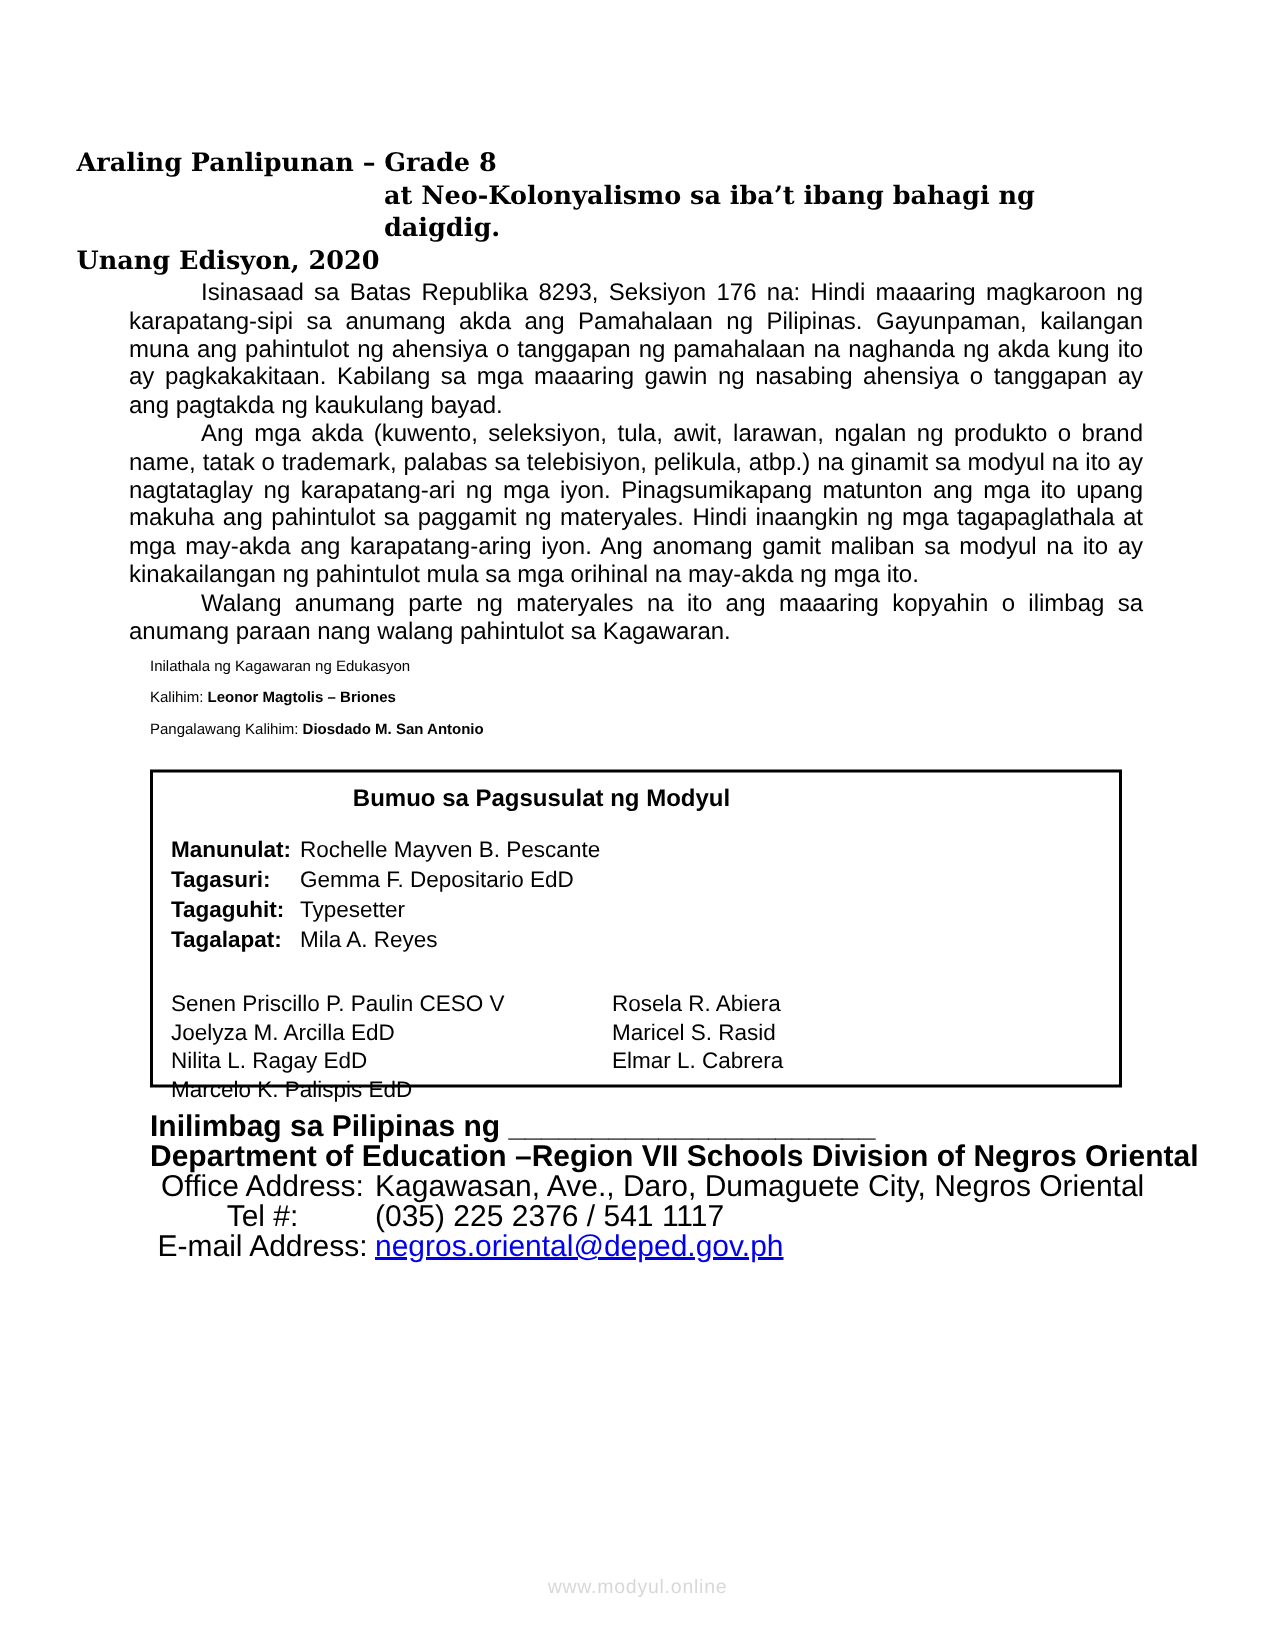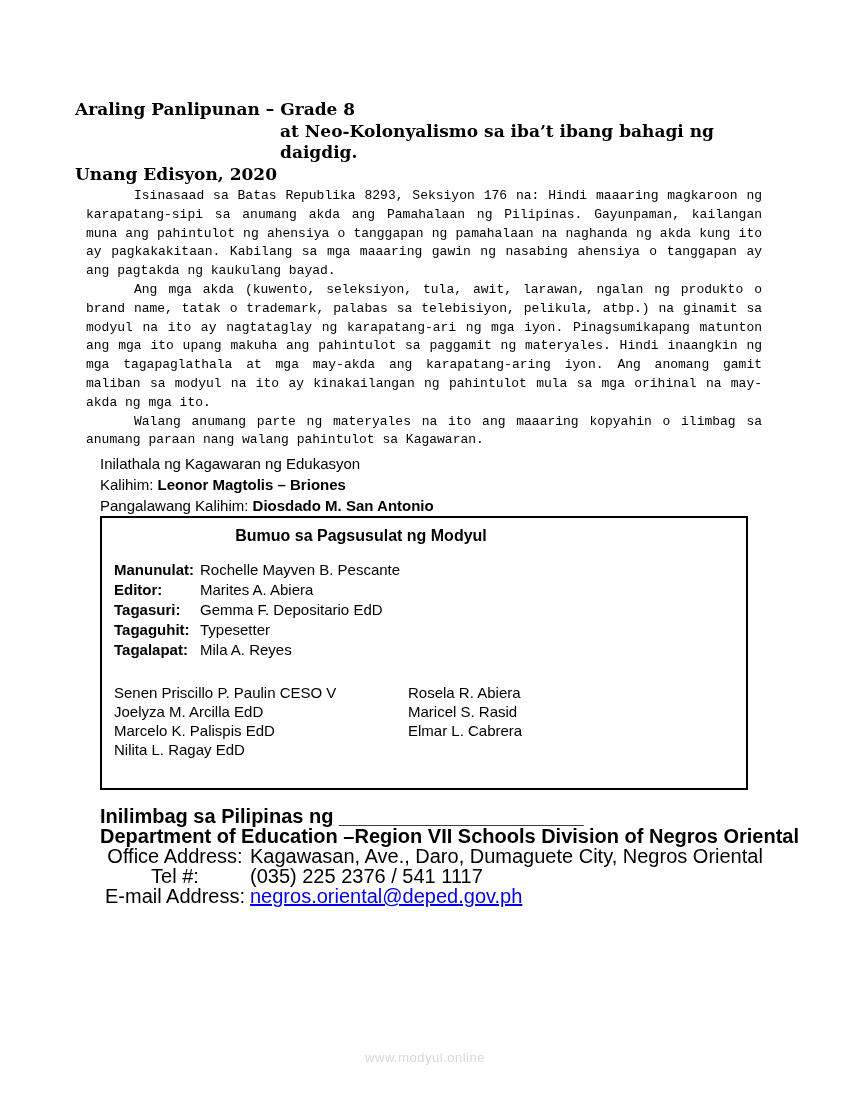--- a/index.html
+++ b/index.html
@@ -11,47 +11,45 @@
     font-family:"Liberation Sans", sans-serif;
     overflow:hidden;
   }
   
   .title-block {
     padding:99px 0 0 51px;
     font-family:"DejaVu Serif", serif;
     font-weight:bold;
     font-size:17px;
     line-height:21.5px;
-    margin-left:24px;
   }
   .title-block > div { white-space:nowrap; }
   .title-indent { margin-left:205px; }
   
   .copyright {
     margin:2px 0 0 86px;
     width:676px;
-    font-size:13px;
+    font-size:16px;
     line-height:18.8px;
     text-align:justify;
-    font-family:Liberation Mono, monospace;
   }
   .copyright p { margin:0; text-indent:48px; }
   
   .publisher {
-    margin:3px 0 0 100px;
-    font-size:15px;
+    margin:3px 0 16px 100px;
+    font-size:10px;
     line-height:21px;
   }
   .bold { font-weight:bold; }
   
   .team-box {
     box-sizing:border-box;
     margin-left:100px;
     width:648px;
-    height:274px;
+    height:212px;
     border:2px solid #000000;
     padding:7px 0 0 12px;
     font-size:15px;
   }
   .box-title {
     font-weight:bold;
     font-size:16px;
     line-height:21px;
     text-align:center;
     margin-right:138px;
@@ -108,42 +106,38 @@
   </div>
 
   <div class="team-box">
     <div class="box-title">Bumuo sa Pagsusulat ng Modyul</div>
     <div class="box-rows">
       <div class="box-row">
         <span class="lbl">Manunulat:</span>
         <span>Rochelle Mayven B. Pescante</span>
       </div>
       <div class="box-row">
-        <span class="lbl">Editor:</span>
-        <span>Marites A. Abiera</span>
-      </div>
-      <div class="box-row">
         <span class="lbl">Tagasuri:</span>
         <span>Gemma F. Depositario EdD</span>
       </div>
       <div class="box-row">
         <span class="lbl">Tagaguhit:</span>
         <span>Typesetter</span>
       </div>
       <div class="box-row">
         <span class="lbl">Tagalapat:</span>
         <span>Mila A. Reyes</span>
       </div>
     </div>
     <div class="mgmt">
       <div class="mgmt-col1">
         <div>Senen Priscillo P. Paulin CESO V</div>
         <div>Joelyza M. Arcilla EdD</div>
+        <div>Nilita L. Ragay EdD</div>
         <div>Marcelo K. Palispis EdD</div>
-        <div>Nilita L. Ragay EdD</div>
       </div>
       <div class="mgmt-col2">
         <div>Rosela R. Abiera</div>
         <div>Maricel S. Rasid</div>
         <div>Elmar L. Cabrera</div>
       </div>
     </div>
   </div>
 
   <div class="print-info">

